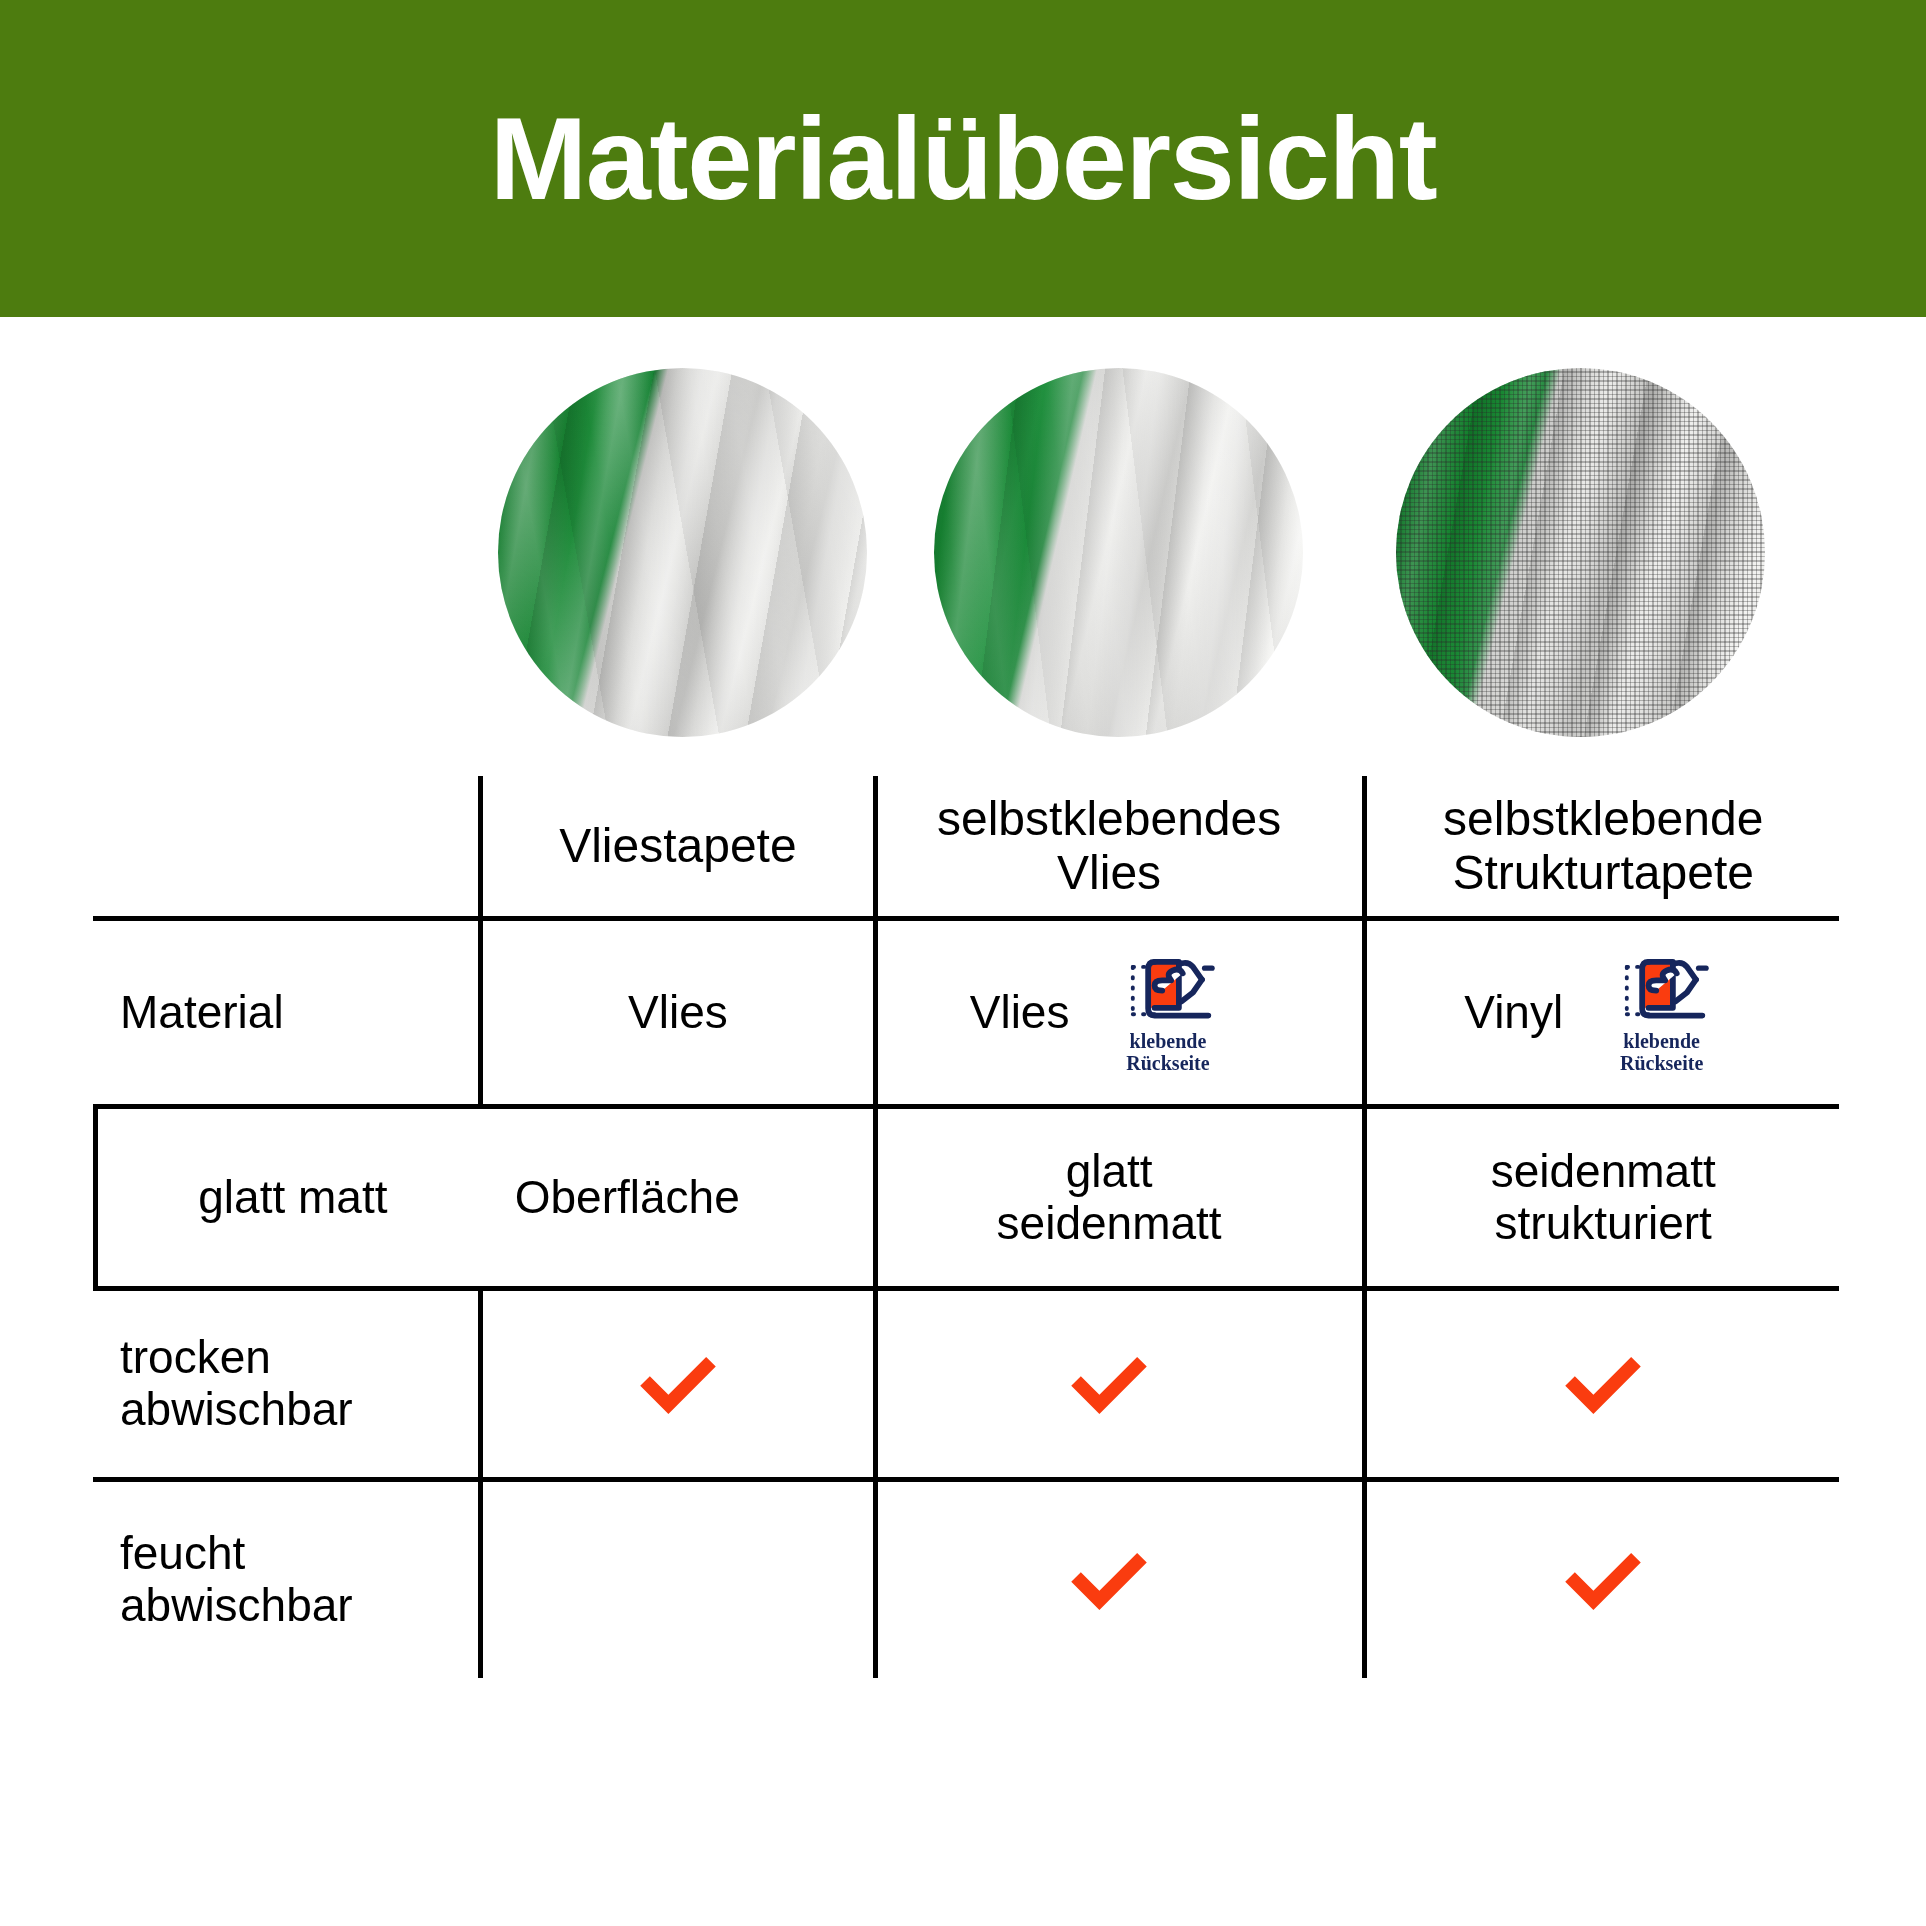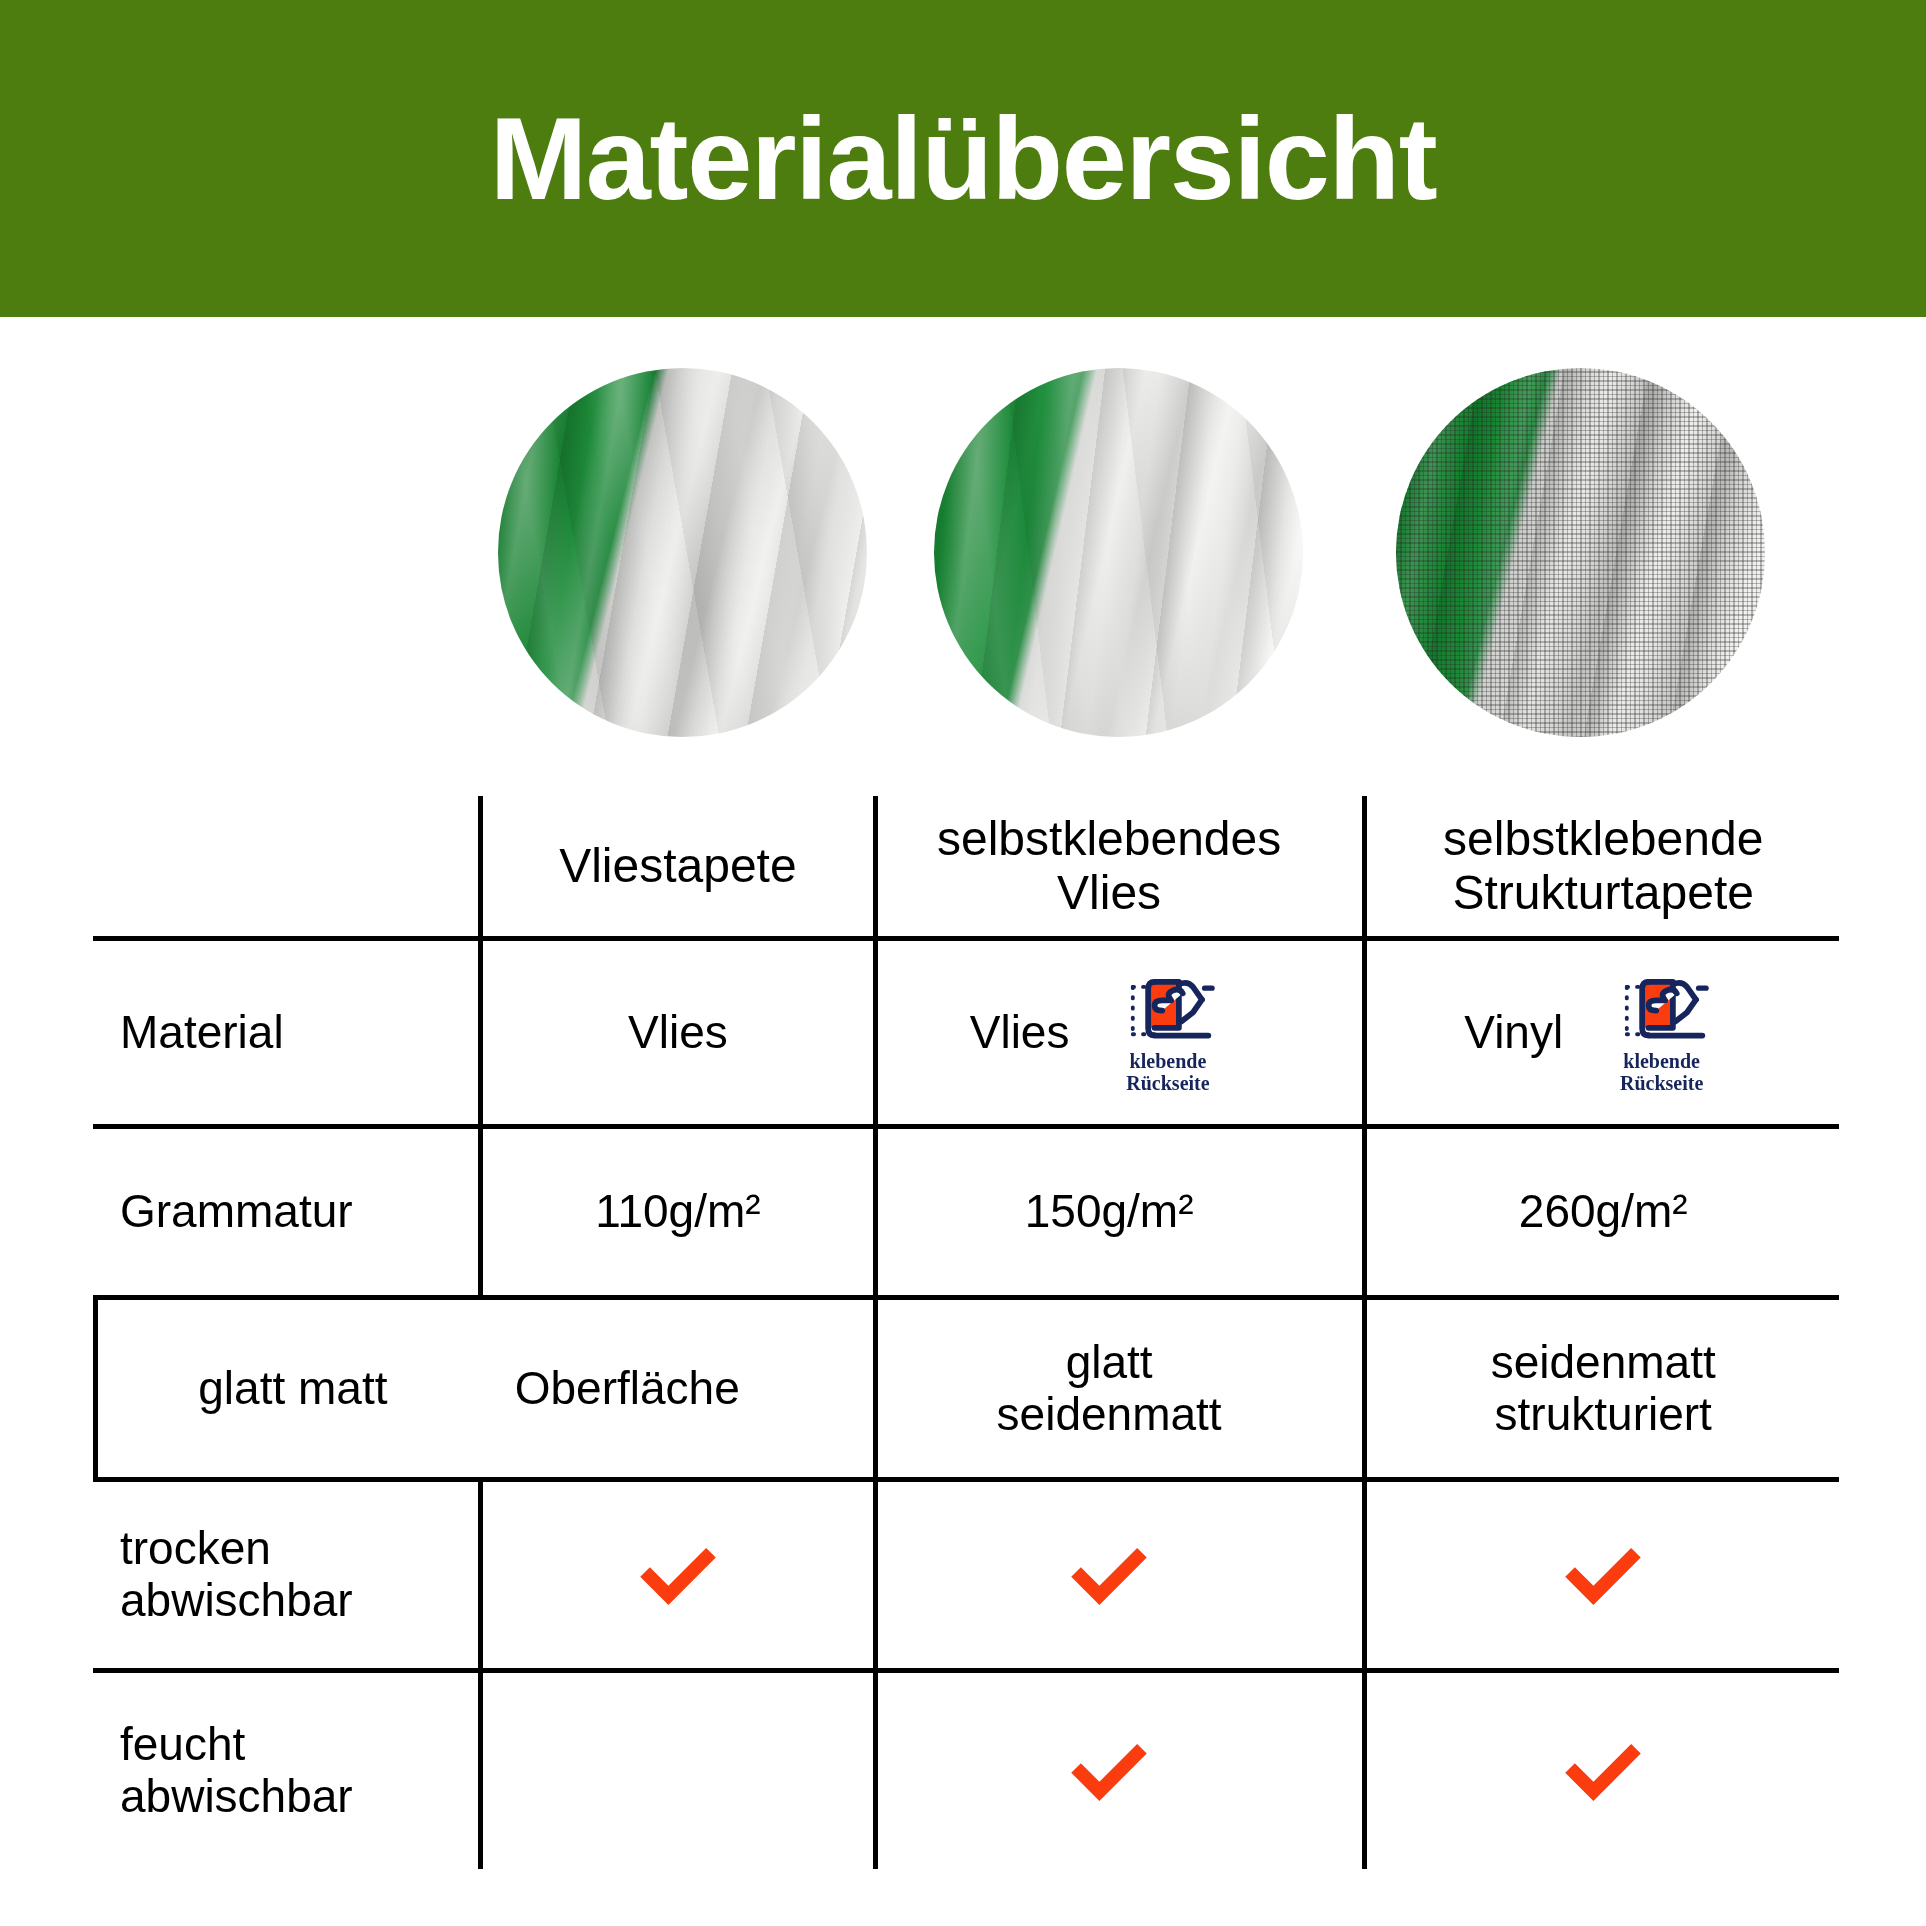--- a/index.html
+++ b/index.html
@@ -104,21 +104,21 @@
         #c9c9c7 57%,
         #f1f1ef 67%,
         #d2d2d0 77%,
         #f6f6f4 89%,
         #e0e0de 100%);
   }
 
   
   .table{
     position:absolute;
-    left:93px;top:796px;
+    left:93px;top:776px;
     width:1746px;
   }
   .trow{
     position:relative;
     display:flex;
     align-items:stretch;
   }
   .trow.ruled{ border-top:5.8px solid #000000;justify-content:center; }
 
   .cell{
@@ -268,26 +268,20 @@
             <path d="M128 46 l-14 20 -18 14" fill="none" stroke="#16265C" stroke-width="9" stroke-linejoin="round" stroke-linecap="round"></path>
             <line x1="132" y1="28" x2="144" y2="28" stroke="#16265C" stroke-width="8" stroke-linecap="round"></line>
           </svg>
           <span class="badge-text" style="white-space: pre-line;">klebende
 Rückseite</span>
         </span>
       </div>
     </div>
   </div>
 
-  <div class="trow ruled r-gram">
-    <div class="cell label c-label">Grammatur</div>
-    <div class="cell c-1">110g/m²</div>
-    <div class="cell c-2">150g/m²</div>
-    <div class="cell c-3">260g/m²</div>
-  </div>
 
   <div class="trow ruled r-ober">
     <div class="cell c-1">glatt matt</div>
     <div class="cell label c-label">Oberfläche</div>
     <div class="cell c-2" style="white-space: pre-line;">glatt
 seidenmatt</div>
     <div class="cell c-3" style="white-space: pre-line;">seidenmatt
 strukturiert</div>
   </div>
 

